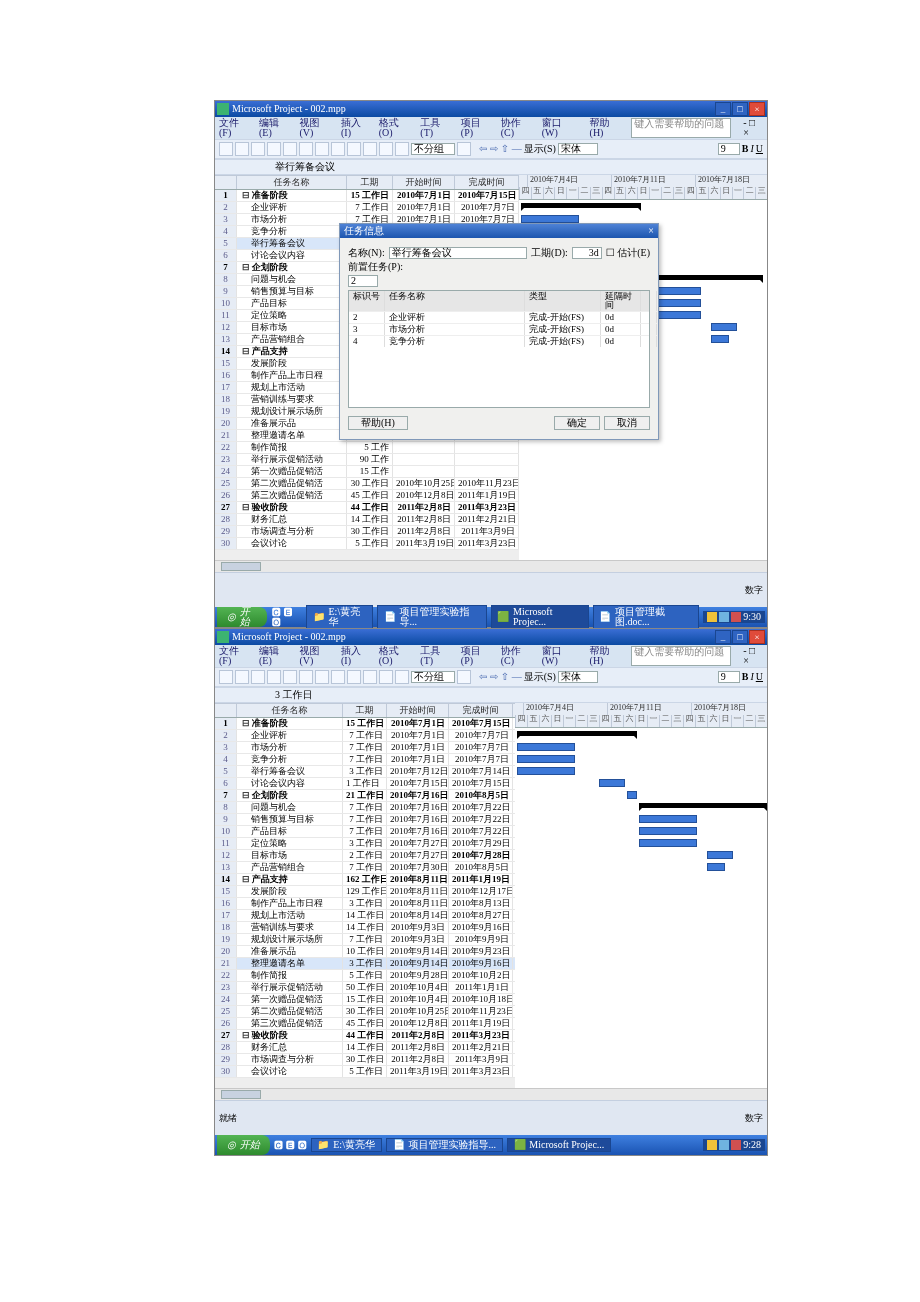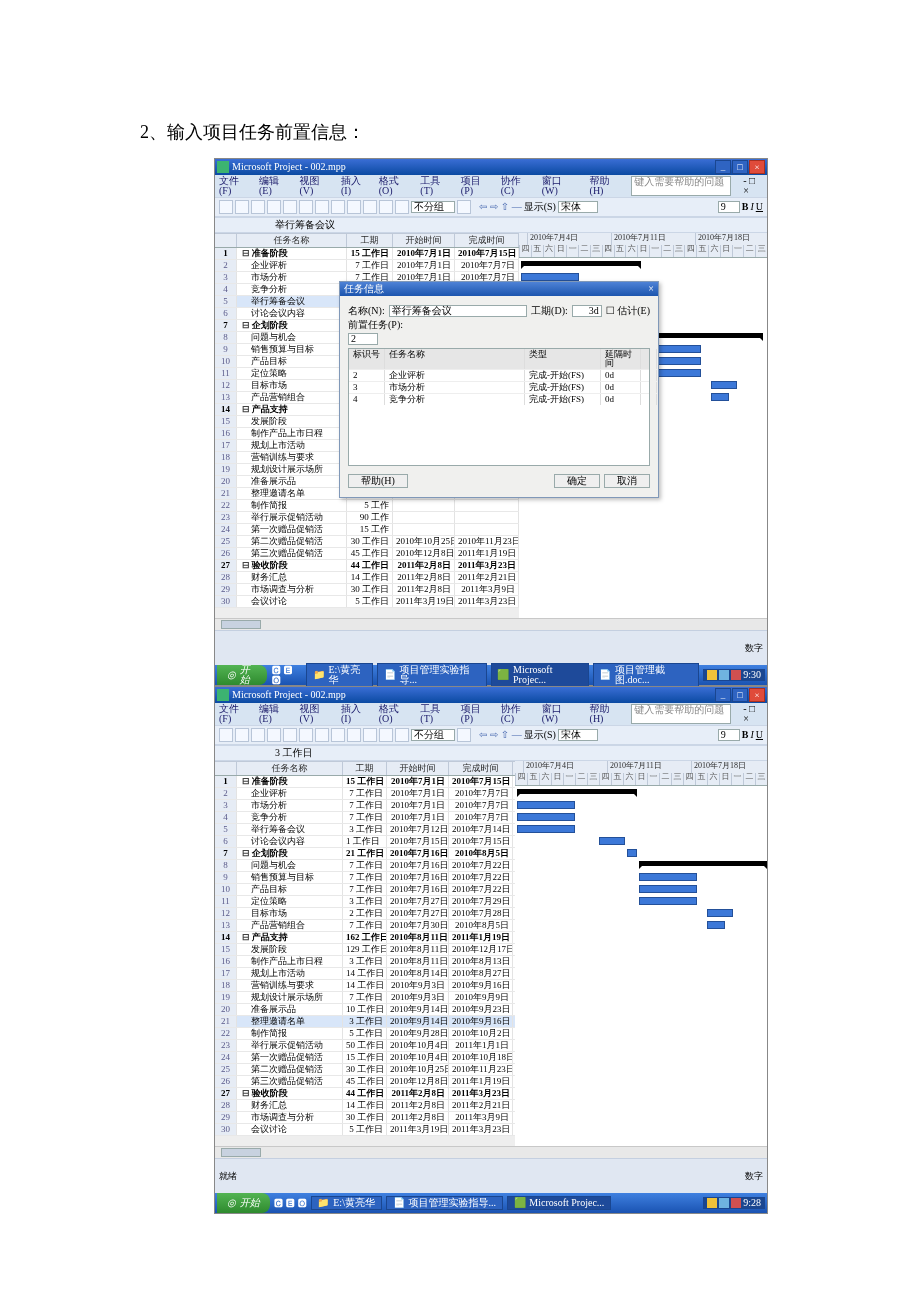--- a/index.html
+++ b/index.html
@@ -66,21 +66,20 @@
   .taskbar .start{display:flex;align-items:center;gap:4px;background:linear-gradient(#53b453,#2e8a2e);padding:0 10px;height:100%;border-radius:0 8px 8px 0;font-style:italic;}
   .taskbar .tb{background:#2d63c0;border:1px solid #1a4690;padding:1px 6px;display:flex;align-items:center;gap:3px;}
   .taskbar .tb.act{background:#1e4a9a;}
   .tray{margin-left:auto;background:#1a4690;padding:1px 4px;display:flex;gap:2px;align-items:center;}
   .tico{width:10px;height:10px;background:#f0c23a;}
 </style>
 </head>
 <body>
 
 <div class="page">
-  <div class="caption">2、输入项目任务前置信息：</div>
 
   <div class="shot" style="width:554px;margin-left:74px;">
     <div class="titlebar">
       <div class="ticon"></div>
       <div class="ttl">Microsoft Project - 002.mpp</div>
       <div class="winbtns">
         <div class="winbtn">_</div>
         <div class="winbtn">□</div>
         <div class="winbtn close">×</div>
       </div>
@@ -660,21 +659,21 @@
               <div class="rc" style="text-align:right;">3 工作日</div>
               <div class="rc" style="text-align:right;">2010年7月27日</div>
               <div class="rc" style="text-align:right;">2010年7月29日</div>
               <div class="rc">8,9,10</div>
             </div>
             <div class="bgrowA">
               <div class="rc idx">12</div>
               <div class="rc indent1">目标市场</div>
               <div class="rc" style="text-align:right;">2 工作日</div>
               <div class="rc" style="text-align:right;">2010年7月27日</div>
-              <div class="rc" style="text-align:right;">2010年7月28日</div>
+              <div class="rc" style="text-align:right;font-weight:bold;">2010年7月28日</div>
               <div class="rc">8,9,10</div>
             </div>
             <div class="bgrowA">
               <div class="rc idx">13</div>
               <div class="rc indent1">产品营销组合</div>
               <div class="rc" style="text-align:right;">7 工作日</div>
               <div class="rc" style="text-align:right;">2010年7月30日</div>
               <div class="rc" style="text-align:right;">2010年8月5日</div>
               <div class="rc">11,12</div>
             </div>

